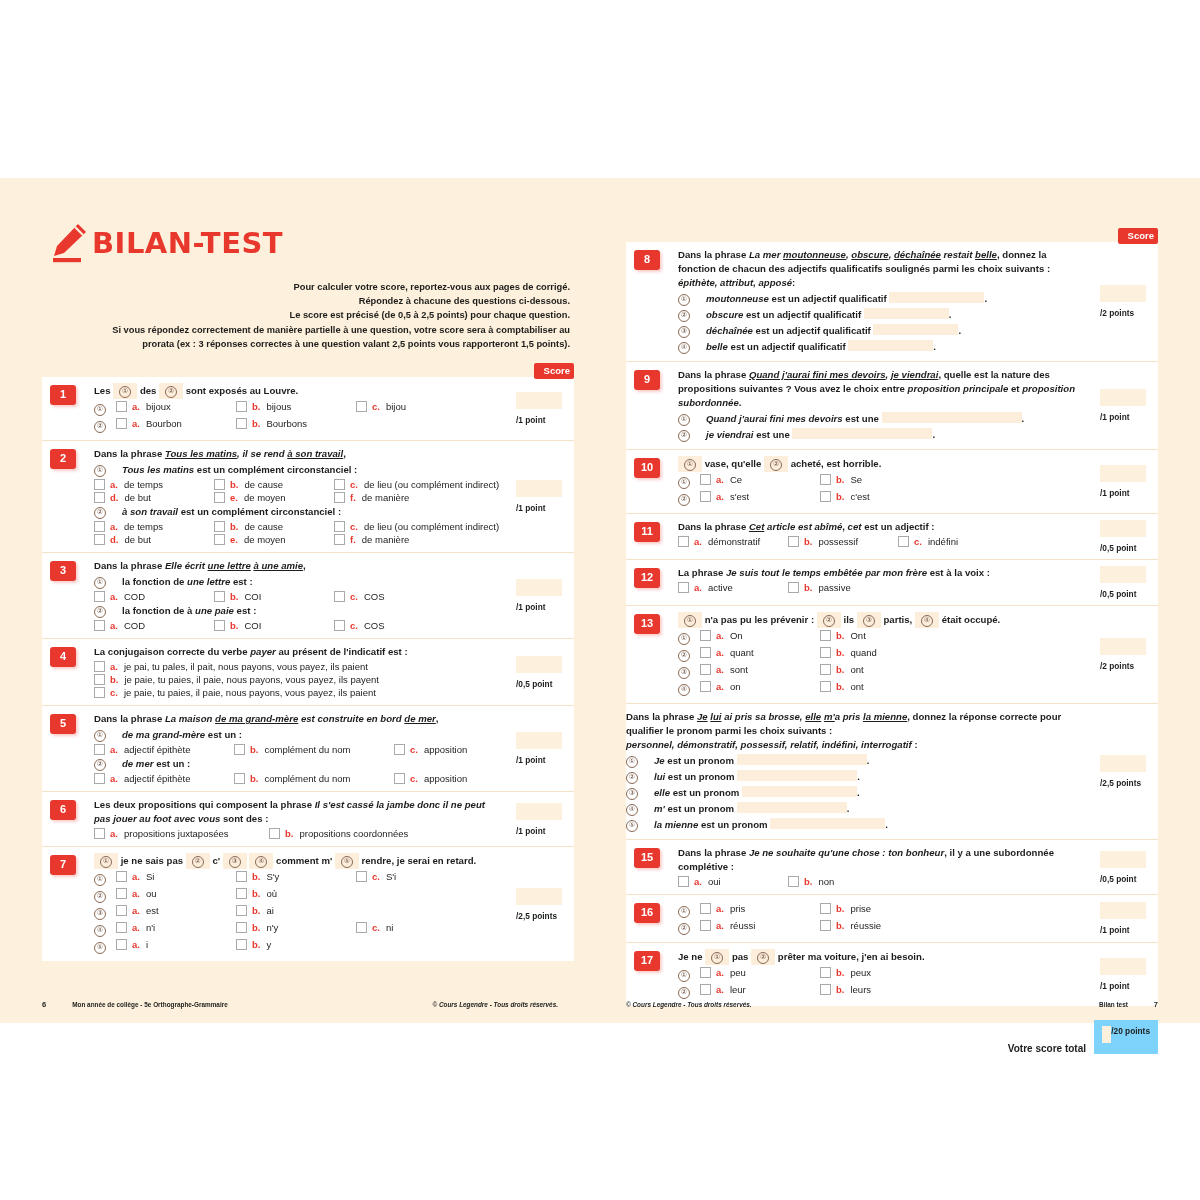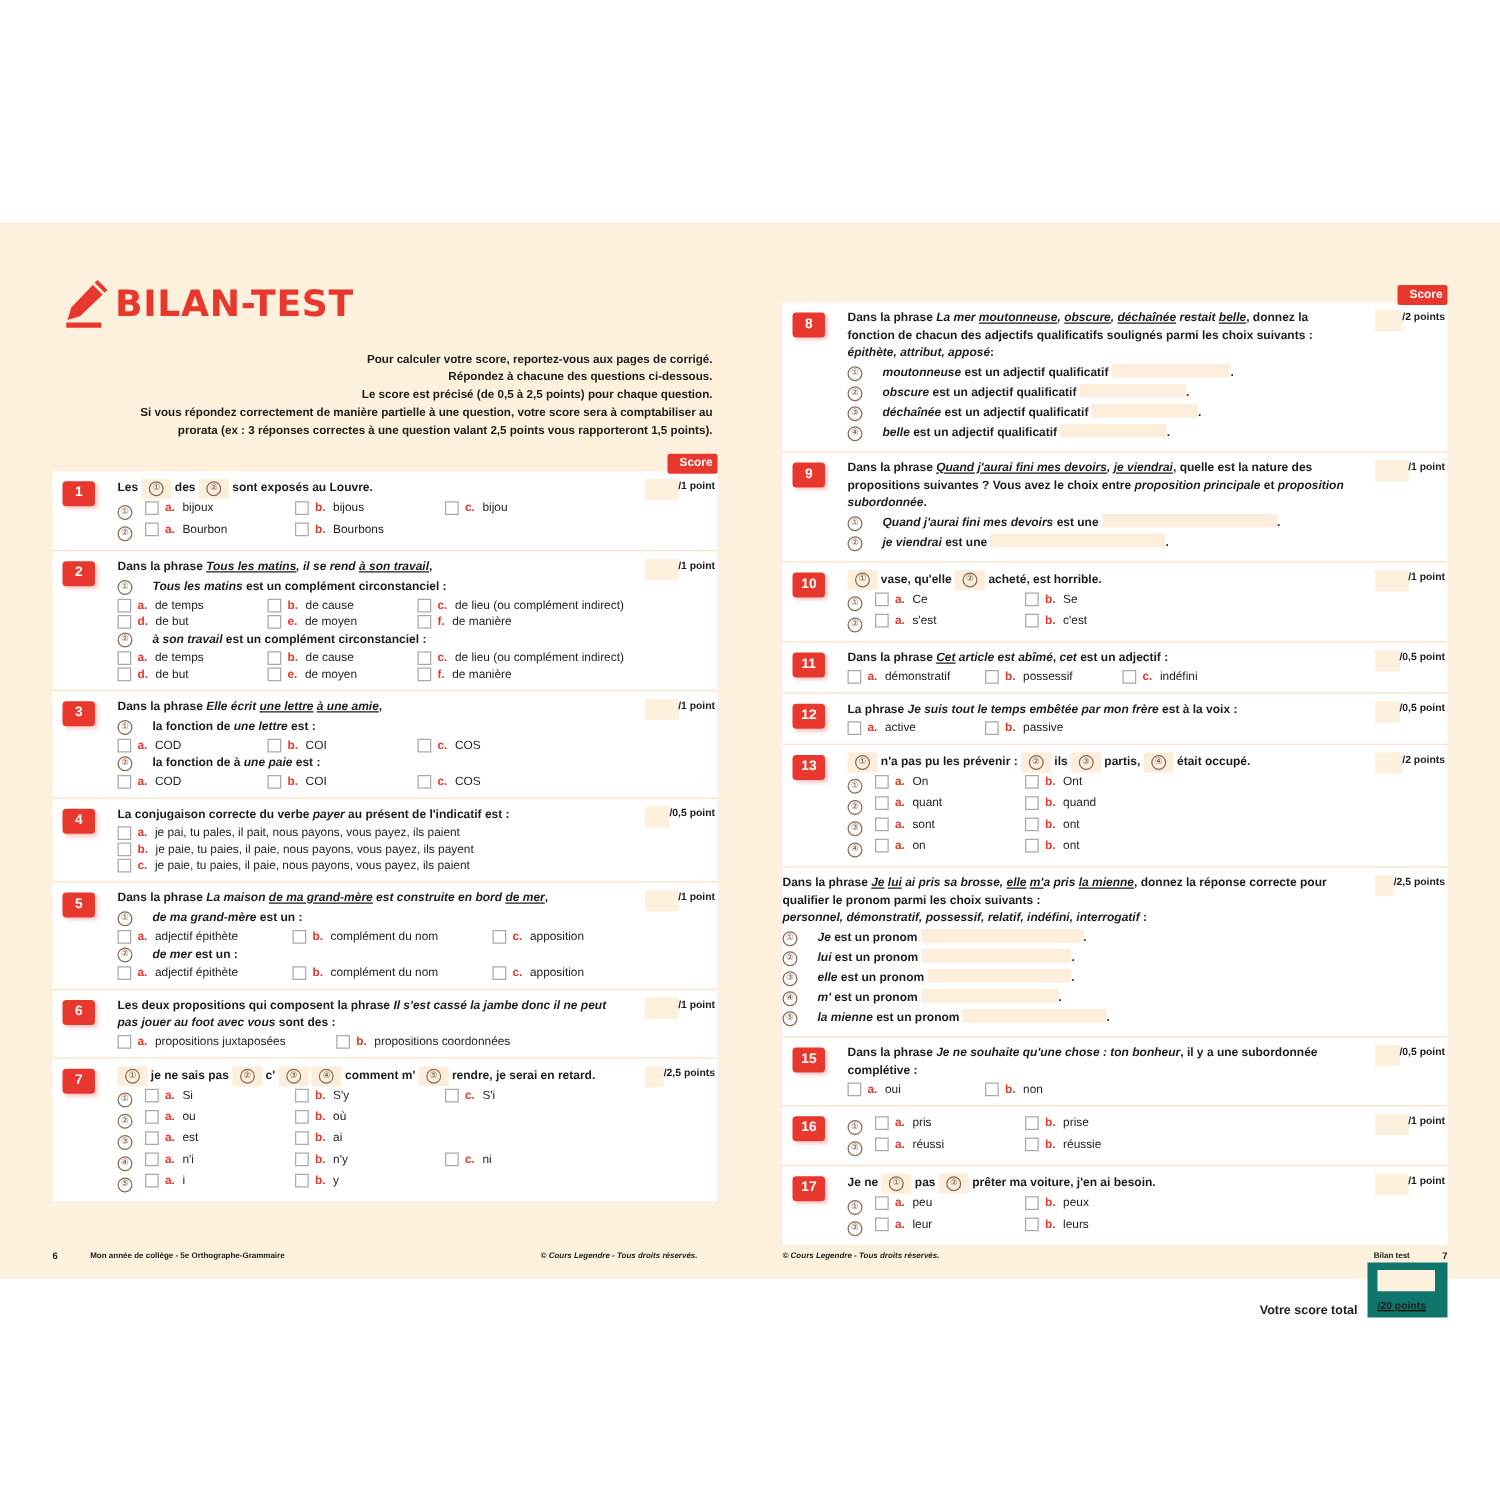--- a/index.html
+++ b/index.html
@@ -46,21 +46,21 @@
   .qrow:last-child{border-bottom:none;}
   .qnum-cell{width:52px;flex:none;padding:7px 0 7px 8px;box-sizing:border-box;}
   .qnum{
     display:inline-block;background:#e8382e;color:#fff;font-weight:bold;
     font-size:11px;line-height:1;padding:4px 7px 5px 7px;border-radius:3px;
     box-shadow:2px 2px 3px rgba(232,56,46,.25);min-width:12px;text-align:center;
   }
   .qbody{flex:1;padding:6px 8px 7px 0;box-sizing:border-box;}
   .qscore-cell{
     width:64px;flex:none;box-sizing:border-box;
-    display:flex;flex-direction:row;align-items:flex-start;
+    display:flex;flex-direction:column;align-items:flex-start;
     justify-content:center;padding:6px 2px 6px 6px;
   }
   .score-box{width:46px;height:17px;background:#fdf0dc;margin-bottom:6px;}
   .score-pts{font-size:8.3px;font-weight:bold;color:#1d1d1b;white-space:nowrap;}
 
   
   .qtext{font-size:9.6px;line-height:14px;color:#1d1d1b;font-weight:bold;}
   .qtext em{font-style:italic;}
   .qtext u{text-decoration:underline;}
   .sub-line{font-size:9.6px;line-height:15px;color:#1d1d1b;font-weight:bold;
@@ -97,22 +97,22 @@
   .w175{width:175px;}
   .w110{width:110px;}
   .stack-opt{margin-top:2px;}
 
   
   .total-row{
     display:flex;align-items:flex-end;justify-content:flex-end;margin-top:14px;
   }
   .total-label{font-size:10px;font-weight:bold;color:#1d1d1b;margin-right:8px;}
   .total-box{
-    background:#0f766e;padding:6px 8px 5px 8px;box-sizing:border-box;
-    display:flex;flex-direction:column;align-items:flex-start;width:64px;text-decoration:underline;
+    background:#7dd3fc;padding:6px 8px 5px 8px;box-sizing:border-box;
+    display:flex;align-items:flex-start;width:64px;
   }
 
   
   .footer{
     position:absolute;left:0;right:0;bottom:14px;
     display:flex;align-items:center;font-size:6.4px;color:#1d1d1b;font-weight:bold;
   }
   .footer-left{padding-left:42px;padding-right:42px;}
   .footer-right{padding-left:26px;padding-right:42px;}
   .f-page{font-size:7.5px;font-weight:bold;}

